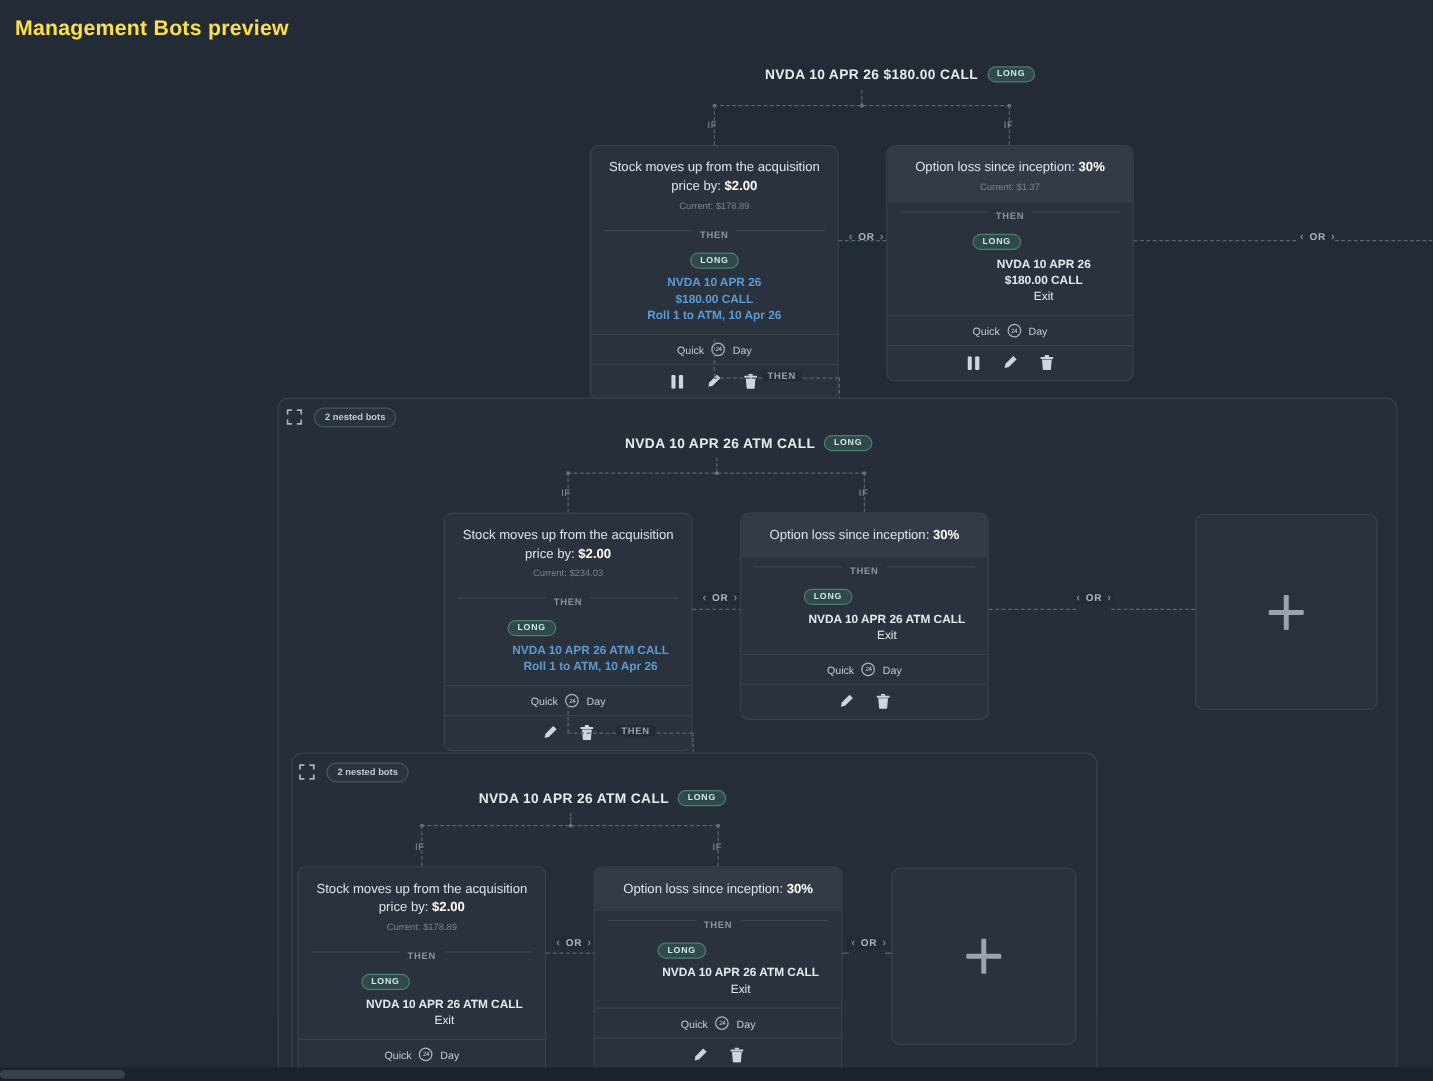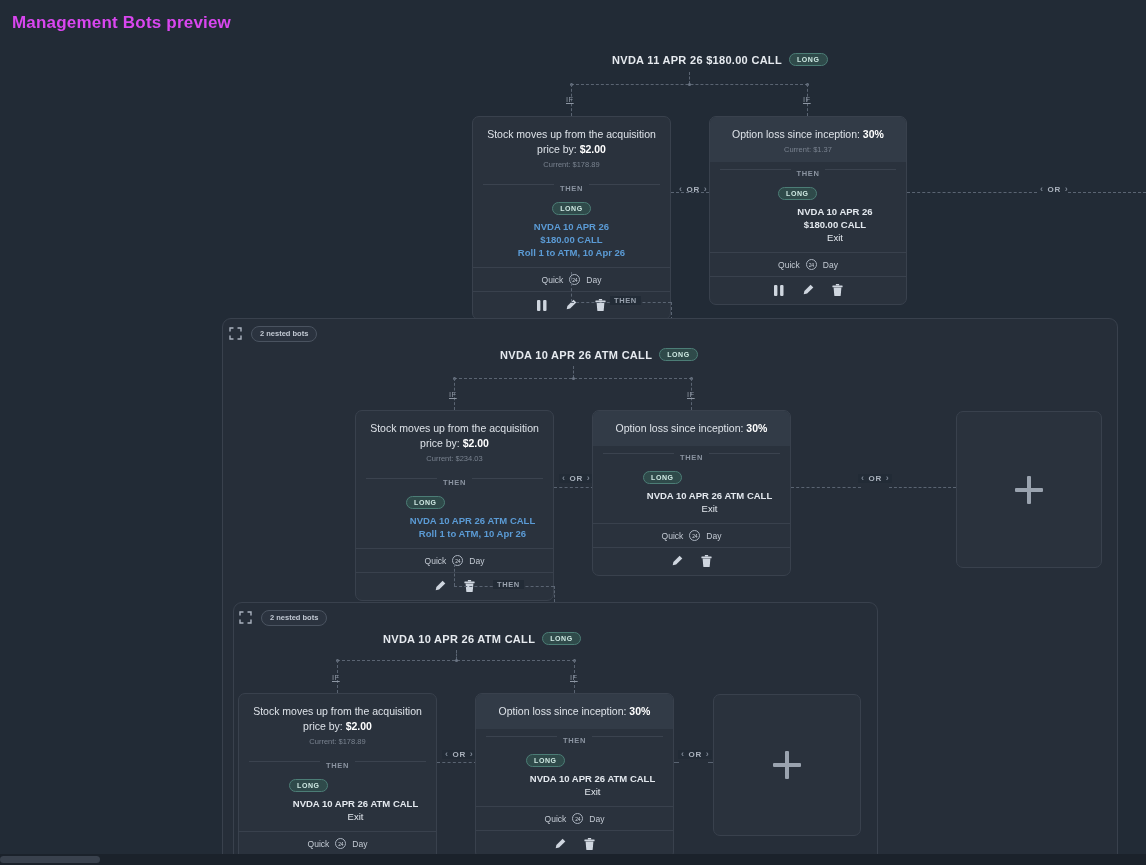--- a/index.html
+++ b/index.html
@@ -6,21 +6,21 @@
   html, body {
     width: 1146px; height: 865px;
     background: #222b36;
     font-family: "Liberation Sans", sans-serif;
     overflow: hidden;
   }
   .page { position: relative; width: 1146px; height: 865px; background: #222b36; }
 
   .page-title {
     position: absolute; left: 12px; top: 13px;
-    font-size: 17px; font-weight: bold; color: #d946ef; letter-spacing: .2px;
+    font-size: 17px; font-weight: bold; color: #fde047; letter-spacing: .2px;
   }
 
   
   .node-title {
     position: absolute;
     display: flex; align-items: center; gap: 7px;
     font-size: 11px; font-weight: bold; color: #e6eaef; white-space: nowrap;
     letter-spacing: .3px;
   }
   .pill {
@@ -34,21 +34,21 @@
     border: 1px solid #4a5360; background: #2b333f;
     color: #c2c9d3; font-size: 7.5px; font-weight: bold;
     border-radius: 9px; padding: 3px 8px; line-height: 1;
   }
 
   
   .hline { position: absolute; border-top: 1px dashed #5a6472; height: 0; }
   .vline { position: absolute; border-left: 1px dashed #5a6472; width: 0; }
   .dot { position: absolute; width: 3px; height: 3px; background: #6b7584; border-radius: 50%; }
   .iflabel {
-    position: absolute; font-size: 7.5px; color: #8e97a4; letter-spacing: .5px; text-decoration: underline;
+    position: absolute; font-size: 7.5px; color: #8e97a4; letter-spacing: .5px;
   }
   .thenconn {
     position: absolute; font-size: 7.5px; font-weight: bold; color: #99a2ae;
     background: #222b36; padding: 0 4px; letter-spacing: .6px;
   }
   .orconn {
     position: absolute; display: flex; align-items: center; gap: 4px;
     background: #222b36; padding: 0 3px;
     font-size: 8px; font-weight: bold; color: #aab2bd; letter-spacing: .6px;
   }
@@ -152,21 +152,21 @@
   }
 </style>
 </head>
 <body>
 
 <div class="page">
 
   <div class="page-title">Management Bots preview</div>
 
   <div class="node-title" style="left:612px; top:53px;">
-    <span>NVDA 11 APR 26 $180.00 CALL</span>
+    <span>NVDA 10 APR 26 $180.00 CALL</span>
     <span class="pill">LONG</span>
   </div>
 
   <div class="vline" style="left:689px; top:72px; height:12px;"></div>
 
   <div class="hline" style="left:571px; top:84px; width:237px;"></div>
   <div class="dot" style="left:570px; top:83px;"></div>
   <div class="dot" style="left:688px; top:83px;"></div>
   <div class="dot" style="left:806px; top:83px;"></div>
 

